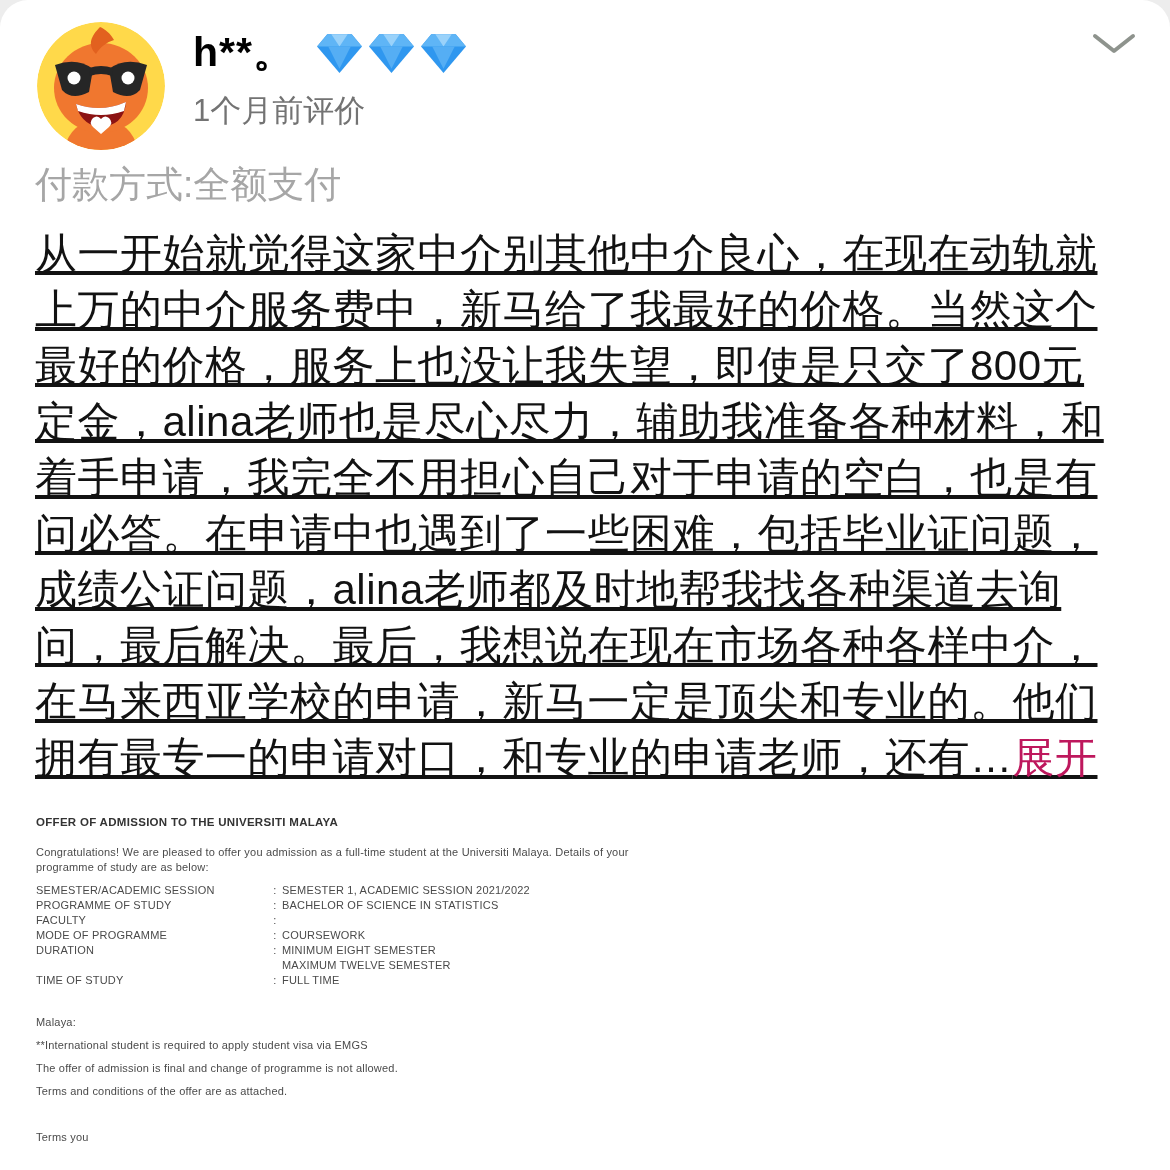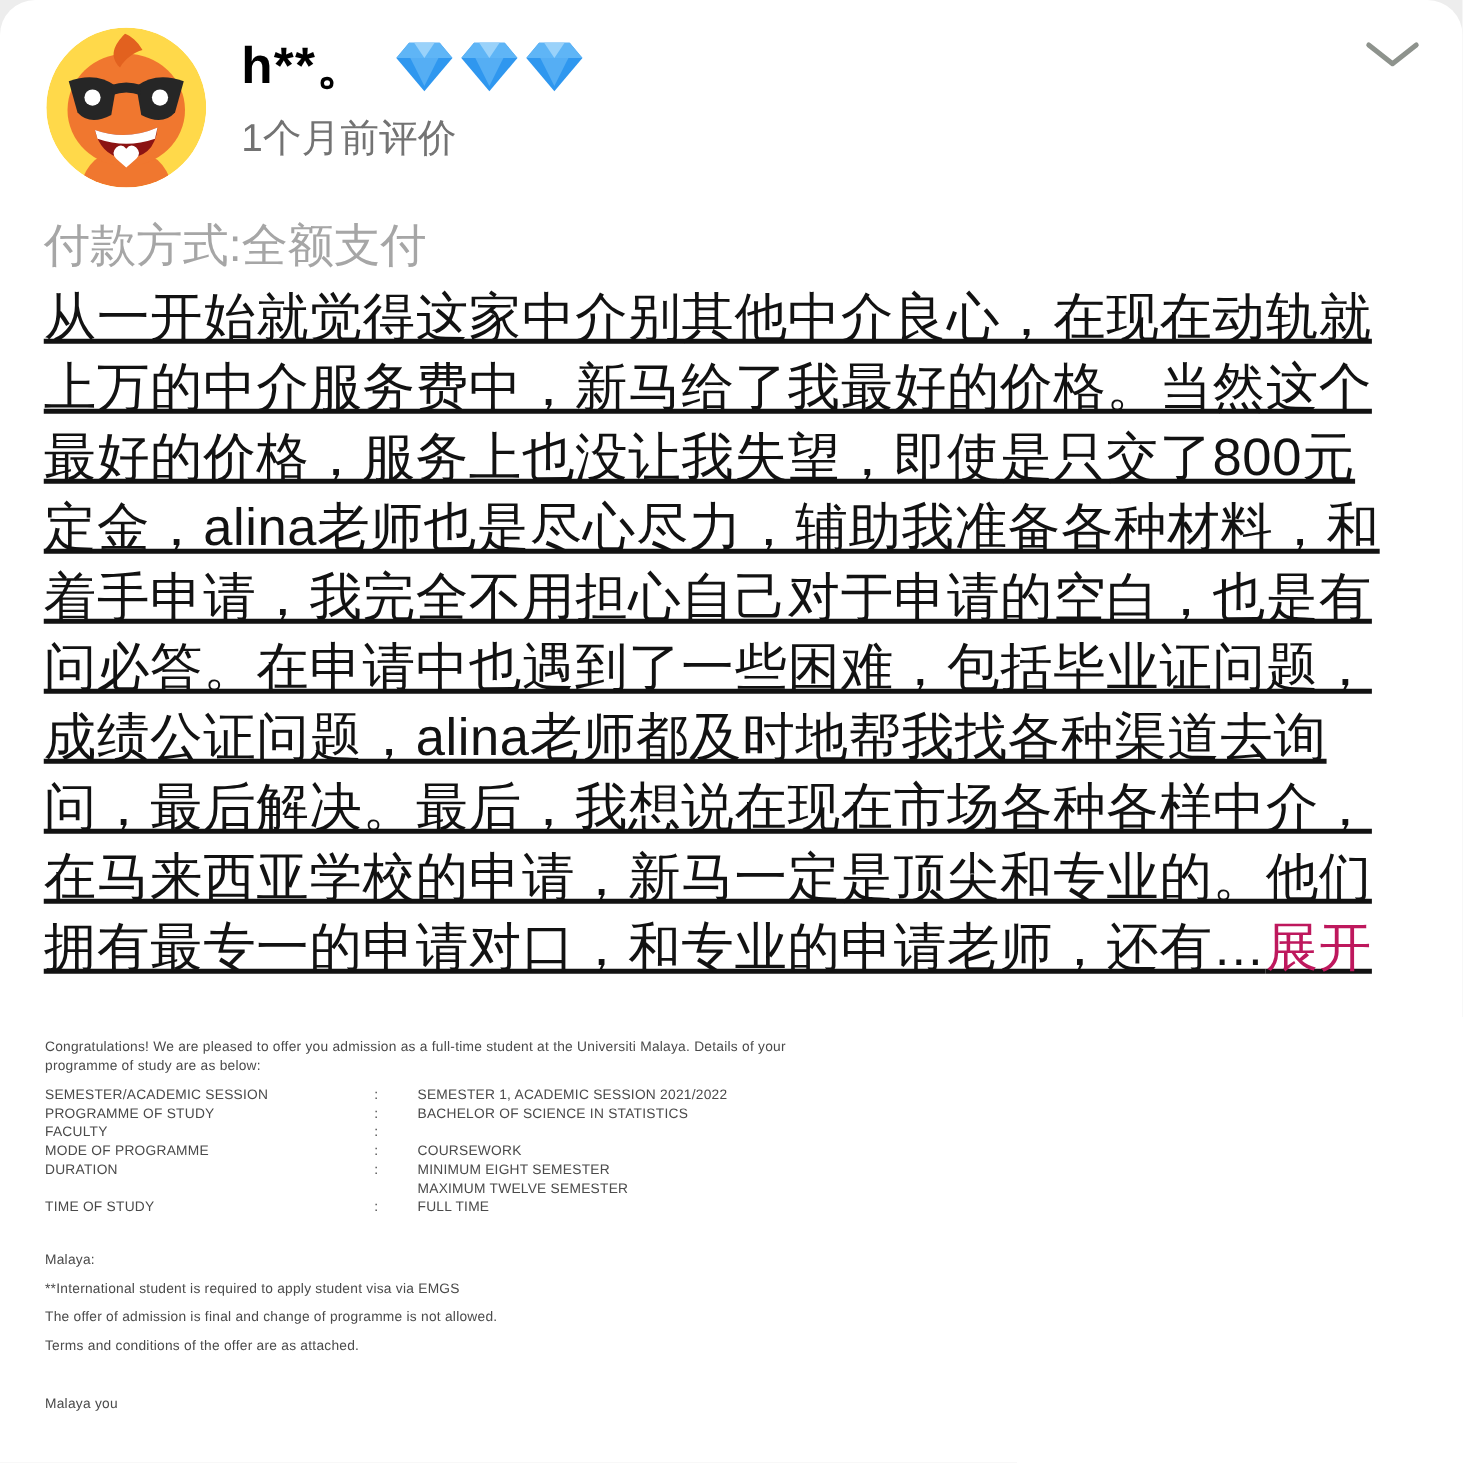--- a/index.html
+++ b/index.html
@@ -34,21 +34,21 @@
     position:absolute;left:193px;top:92px;
     font-size:31px;color:#737373;line-height:38px;
   }
   .chevron{
     position:absolute;left:1092px;top:32px;
     width:44px;height:26px;cursor:pointer;
   }
   
   .payment{
     position:absolute;left:35px;top:162px;
-    font-size:37px;color:#a6a6a6;line-height:46px;margin-top:12px;
+    font-size:37px;color:#a6a6a6;line-height:46px;
   }
   
   .review-text{
     position:absolute;left:35px;top:226px;
     width:1120px;
     font-size:42px;line-height:56px;color:#121212;
     white-space:pre-line;
     letter-spacing:0.5px;
     text-decoration:underline;
   }
@@ -62,21 +62,21 @@
     font-size:11px;line-height:15px;
     filter:blur(0.3px);
     letter-spacing:0.2px;
   }
   .doc-title{
     font-size:11.5px;font-weight:700;color:#333;line-height:14px;
     letter-spacing:0.3px;
   }
   .doc-intro{margin-top:16px;width:624px;}
   .doc-table{margin-top:8px;}
-  .doc-row{display:flex;align-items:flex-start;gap:26px;}
+  .doc-row{display:flex;align-items:flex-start;}
   .doc-label{width:232px;flex:0 0 232px;}
   .doc-sep{width:14px;flex:0 0 14px;text-align:center;}
   .doc-value{flex:1;}
   .doc-notes-label{margin-top:27px;}
   .doc-note{margin-top:8px;}
   .doc-closing{margin-top:31px;}
 </style>
 </head>
 <body>
 
@@ -145,20 +145,21 @@
 最好的价格，服务上也没让我失望，即使是只交了800元
 定金，alina老师也是尽心尽力，辅助我准备各种材料，和
 着手申请，我完全不用担心自己对于申请的空白，也是有
 问必答。在申请中也遇到了一些困难，包括毕业证问题，
 成绩公证问题，alina老师都及时地帮我找各种渠道去询
 问，最后解决。最后，我想说在现在市场各种各样中介，
 在马来西亚学校的申请，新马一定是顶尖和专业的。他们
 拥有最专一的申请对口，和专业的申请老师，还有…</span><span class="expand-link">展开</span></div>
 
   <div class="attachment">
+    <div class="doc-title">OFFER OF ADMISSION TO THE UNIVERSITI MALAYA</div>
     <div class="doc-intro">Congratulations! We are pleased to offer you admission as a full-time student at the Universiti Malaya. Details of your programme of study are as below:</div>
 
     <div class="doc-table">
       <div class="doc-row">
         <span class="doc-label">SEMESTER/ACADEMIC SESSION</span>
         <span class="doc-sep">:</span>
         <span class="doc-value">SEMESTER 1, ACADEMIC SESSION 2021/2022</span>
       </div>
       <div class="doc-row">
         <span class="doc-label">PROGRAMME OF STUDY</span>
@@ -186,16 +187,16 @@
         <span class="doc-label">TIME OF STUDY</span>
         <span class="doc-sep">:</span>
         <span class="doc-value">FULL TIME</span>
       </div>
     </div>
 
     <div class="doc-notes-label">Malaya:</div>
     <div class="doc-note">**International student is required to apply student visa via EMGS</div>
     <div class="doc-note">The offer of admission is final and change of programme is not allowed.</div>
     <div class="doc-note">Terms and conditions of the offer are as attached.</div>
-    <div class="doc-closing">Malaya you</div>
+    <div class="doc-closing">Terms you</div>
   </div>
 
 </div>
 
 </body></html>

